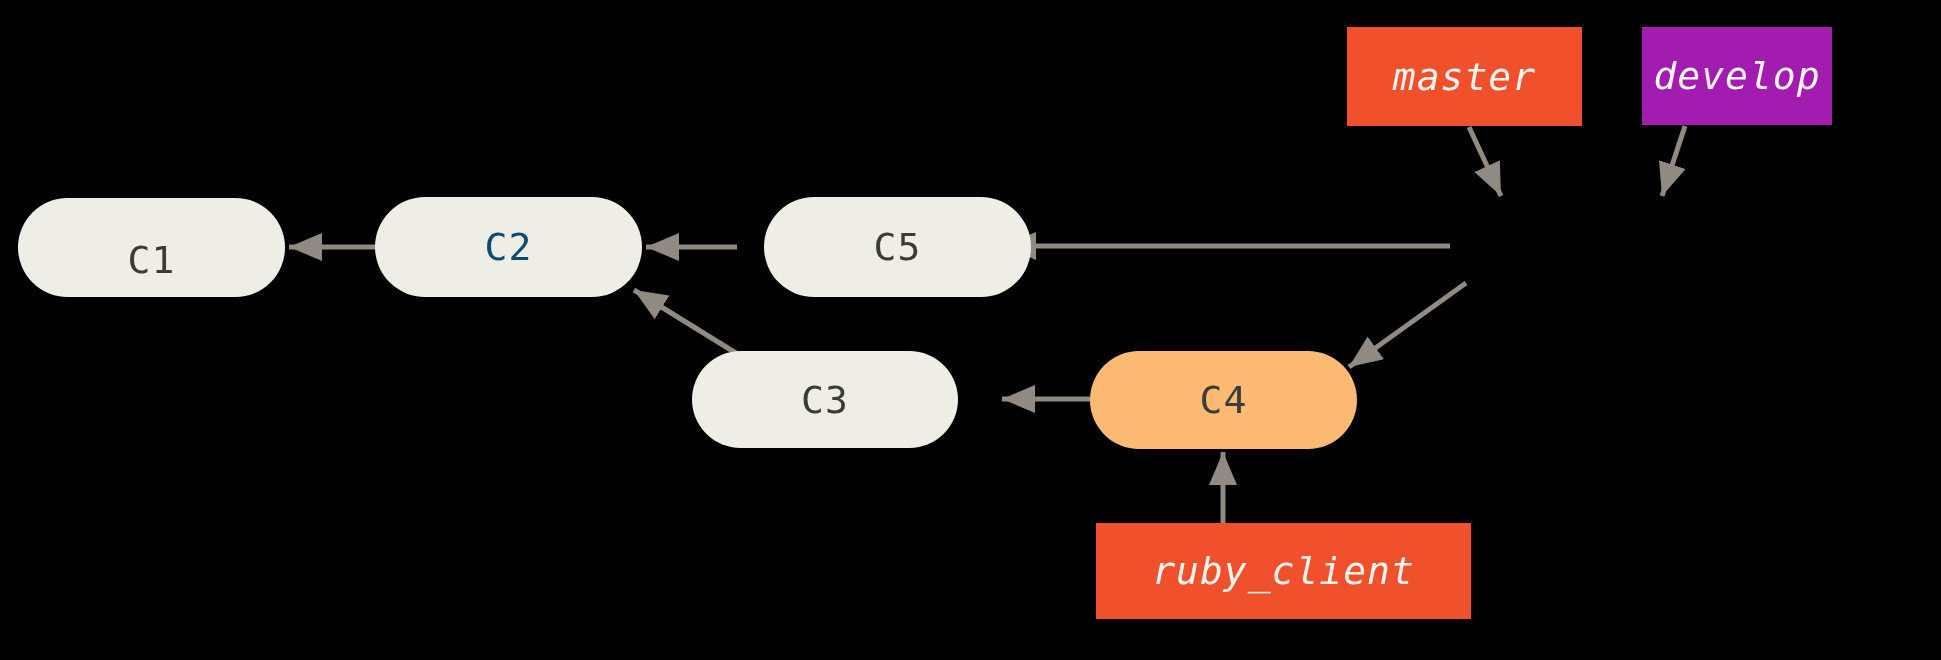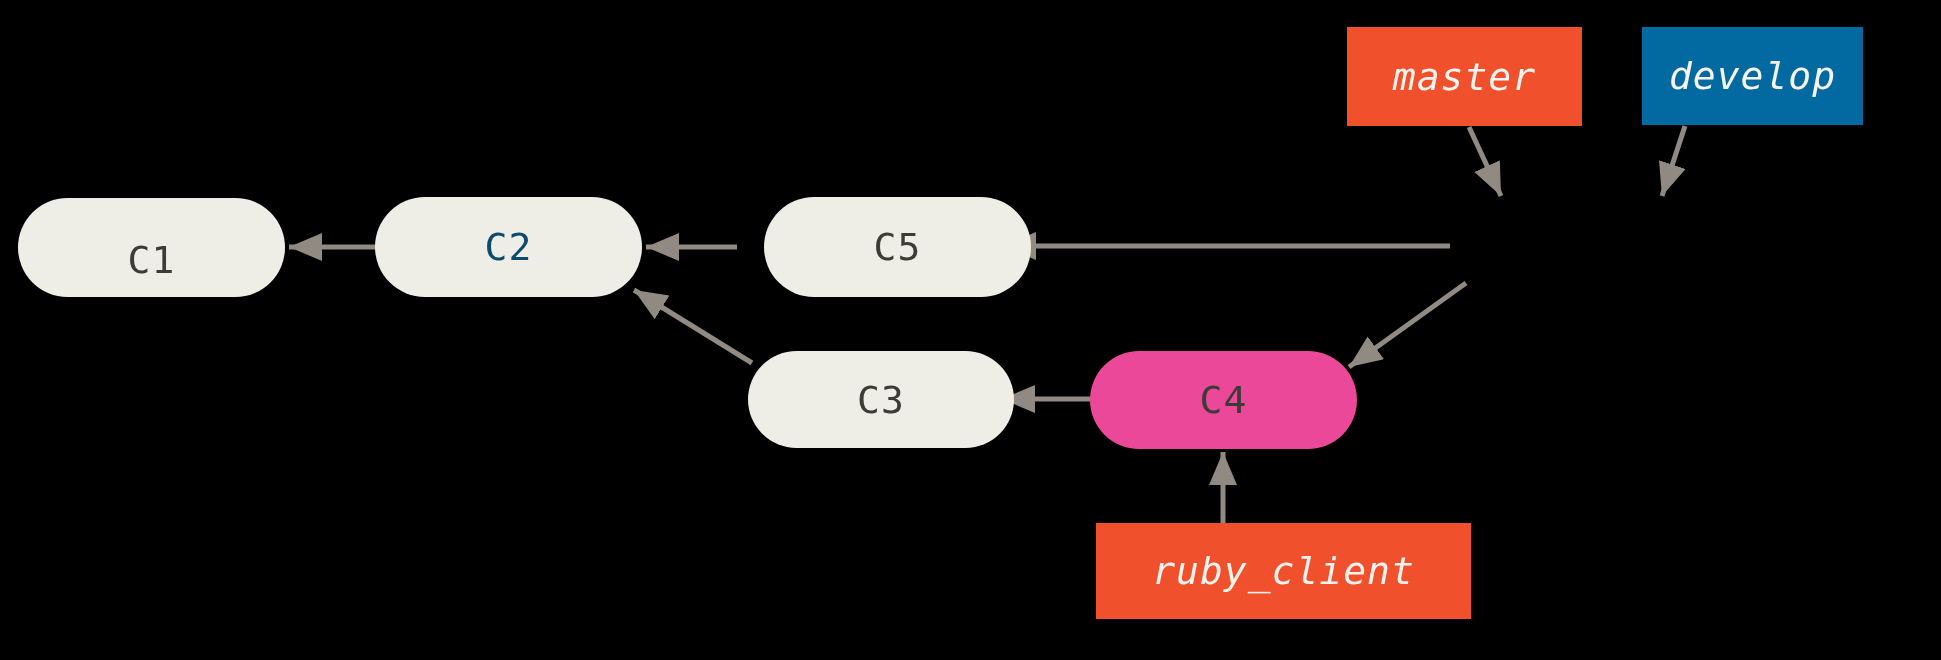--- a/index.html
+++ b/index.html
@@ -66,28 +66,28 @@
     </svg>
 <div class="commit-node" style="left: 18px; top: 198px; width: 267px; height: 99px; background: rgb(239, 238, 230);">
       <span class="commit-label" style="color: rgb(59, 59, 56); margin-top: 24px;">C1</span>
     </div>
     <div class="commit-node" style="left: 375px; top: 197px; width: 267px; height: 100px; background: rgb(239, 238, 230);">
       <span class="commit-label" style="color: #0c4a6e;">C2</span>
     </div>
     <div class="commit-node" style="left: 764px; top: 197px; width: 267px; height: 100px; background: rgb(239, 238, 230);">
       <span class="commit-label" style="color: rgb(59, 59, 56);">C5</span>
     </div>
-    <div class="commit-node" style="left: 748px; top: 351px; width: 266px; height: 97px; background: rgb(239, 238, 230);">
+    <div class="commit-node" style="left: 692px; top: 351px; width: 266px; height: 97px; background: rgb(239, 238, 230);">
       <span class="commit-label" style="color: rgb(59, 59, 56);">C3</span>
     </div>
-    <div class="commit-node" style="left: 1090px; top: 351px; width: 267px; height: 98px; background: #ec4899;">
+    <div class="commit-node" style="left: 1090px; top: 351px; width: 267px; height: 98px; background: #fdba74;">
       <span class="commit-label" style="color: rgb(59, 59, 56);">C4</span>
     </div>
     <div class="branch-box" style="left: 1347px; top: 27px; width: 235px; height: 99px; background: rgb(240, 80, 43);">
       <span class="branch-label" style="color: rgb(247, 243, 238);">master</span>
     </div>
-    <div class="branch-box" style="left: 1642px; top: 27px; width: 221px; height: 98px; background: #0369a1;">
+    <div class="branch-box" style="left: 1642px; top: 27px; width: 190px; height: 98px; background: #a21caf;">
       <span class="branch-label" style="color: rgb(247, 243, 238);">develop</span>
     </div>
     <div class="branch-box" style="left: 1096px; top: 523px; width: 375px; height: 96px; background: rgb(240, 80, 43);">
       <span class="branch-label" style="color: rgb(247, 243, 238);">ruby_client</span>
     </div>
   </div>
 
 </body></html>

